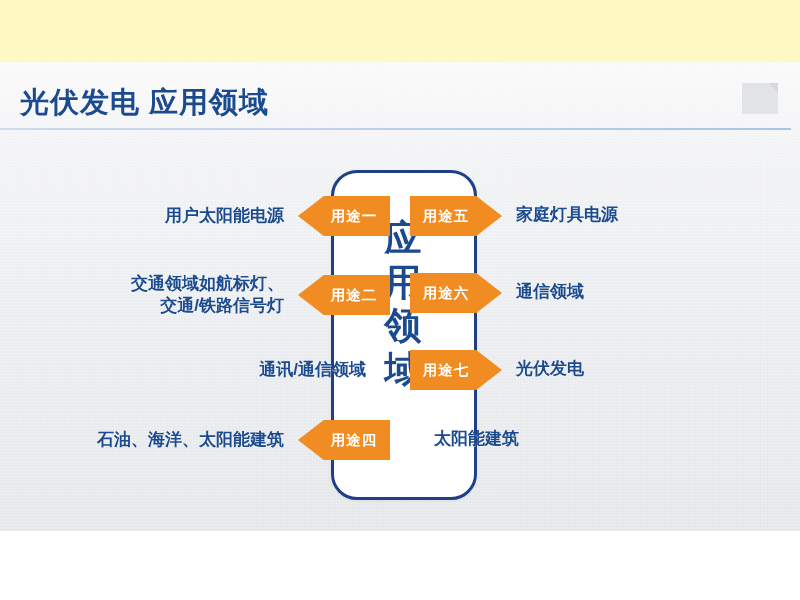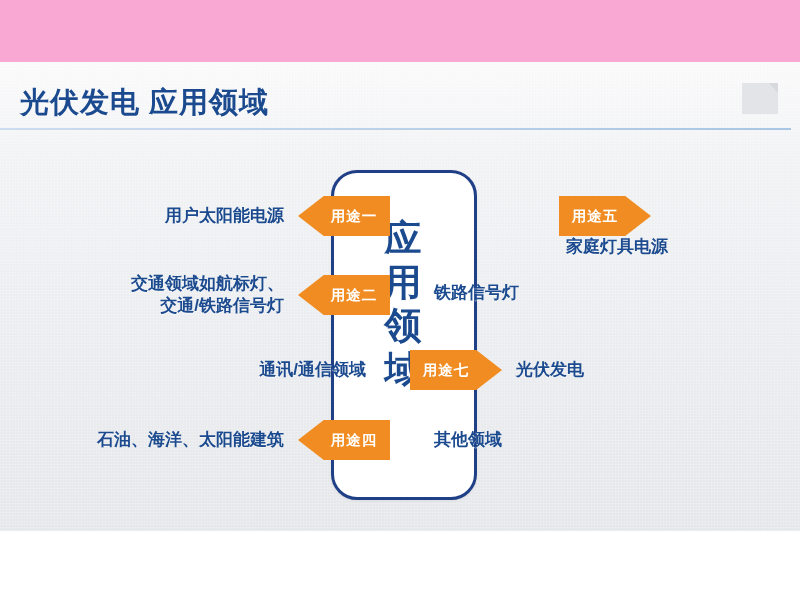--- a/index.html
+++ b/index.html
@@ -12,21 +12,21 @@
     height: 600px;
     overflow: hidden;
     font-family: "Liberation Sans", "DejaVu Sans", sans-serif;
   }
 
   
   #stage {
     position: relative;
     width: 800px;
     height: 468px;
-    background: #f9a8d4;
+    background: #fef9c3;
   }
 
   
   #slide {
     position: absolute;
     left: 0;
     top: 62px;
     width: 800px;
     height: 469px;
     background:
@@ -168,28 +168,28 @@
 
   .row-label {
     font-size: 17px;
     font-weight: bold;
     color: #1b4a8f;
     line-height: 1.28;
     white-space: pre-line;
     text-shadow: 0 1px 0 rgba(255,255,255,.5);
   }
   .row.left  .row-label { text-align: right;  margin-right: 14px; }
-  .row.right .row-label { text-align: right;   margin-left: 14px; }
+  .row.right .row-label { text-align: right;   margin-left: 14px; font-family: Liberation Mono, monospace; }
 
   
   #row-1 { top: 134px; }
   #row-2 { top: 213px; }
   #row-3 { top: 288px; }
   #row-4 { top: 358px; }
-  #row-5 { top: 134px; flex-direction: column; }
+  #row-5 { top: 134px; }
   #row-6 { top: 211px; }
   #row-7 { top: 288px; }
   #row-8 { top: 358px; }
 </style>
 </head>
 <body>
 
 <div id="stage">
 
   <div id="slide">
@@ -241,29 +241,33 @@
 
     <div class="row right" id="row-5">
       <div class="chip to-right">
         <span class="chip-tail" style="left:-24px"></span>
         <span>用途五</span>
       </div>
       <div class="row-label">家庭灯具电源</div>
     </div>
 
     <div class="row right" id="row-6">
-      <div class="row-label">铁路信号灯</div>
+      <div class="chip to-right">
+        <span class="chip-tail" style="left:-24px"></span>
+        <span>用途六</span>
+      </div>
+      <div class="row-label">通信领域</div>
     </div>
 
     <div class="row right" id="row-7">
       <div class="chip to-right">
         <span class="chip-tail" style="left:-24px"></span>
         <span>用途七</span>
       </div>
       <div class="row-label">光伏发电</div>
     </div>
 
     <div class="row right" id="row-8">
-      <div class="row-label">其他领域</div>
+      <div class="row-label">太阳能建筑</div>
     </div>
 
   </div>
 </div>
 
 </body></html>

